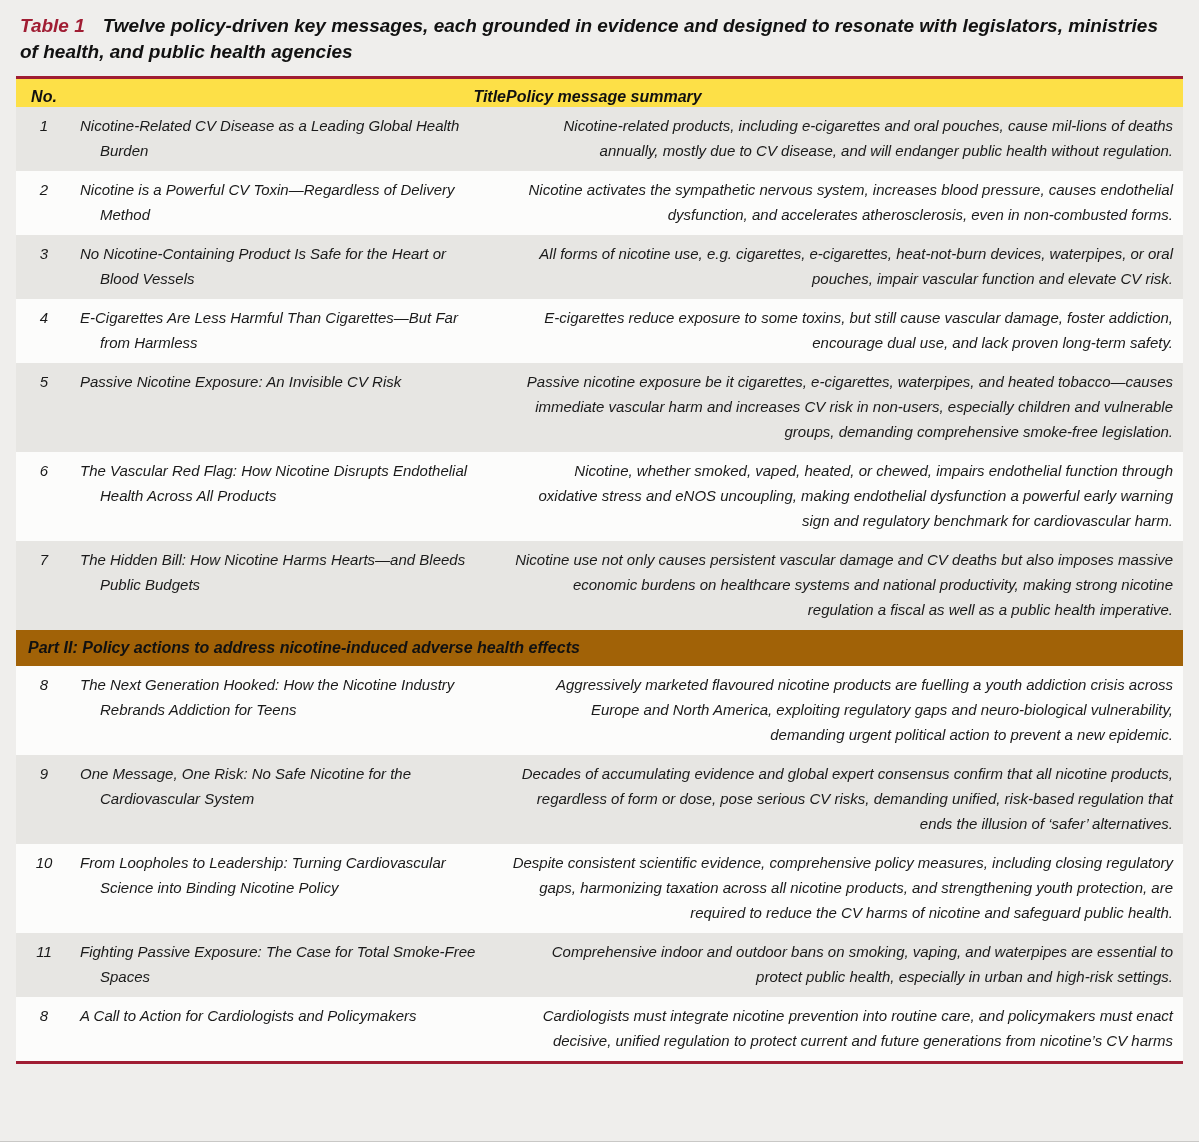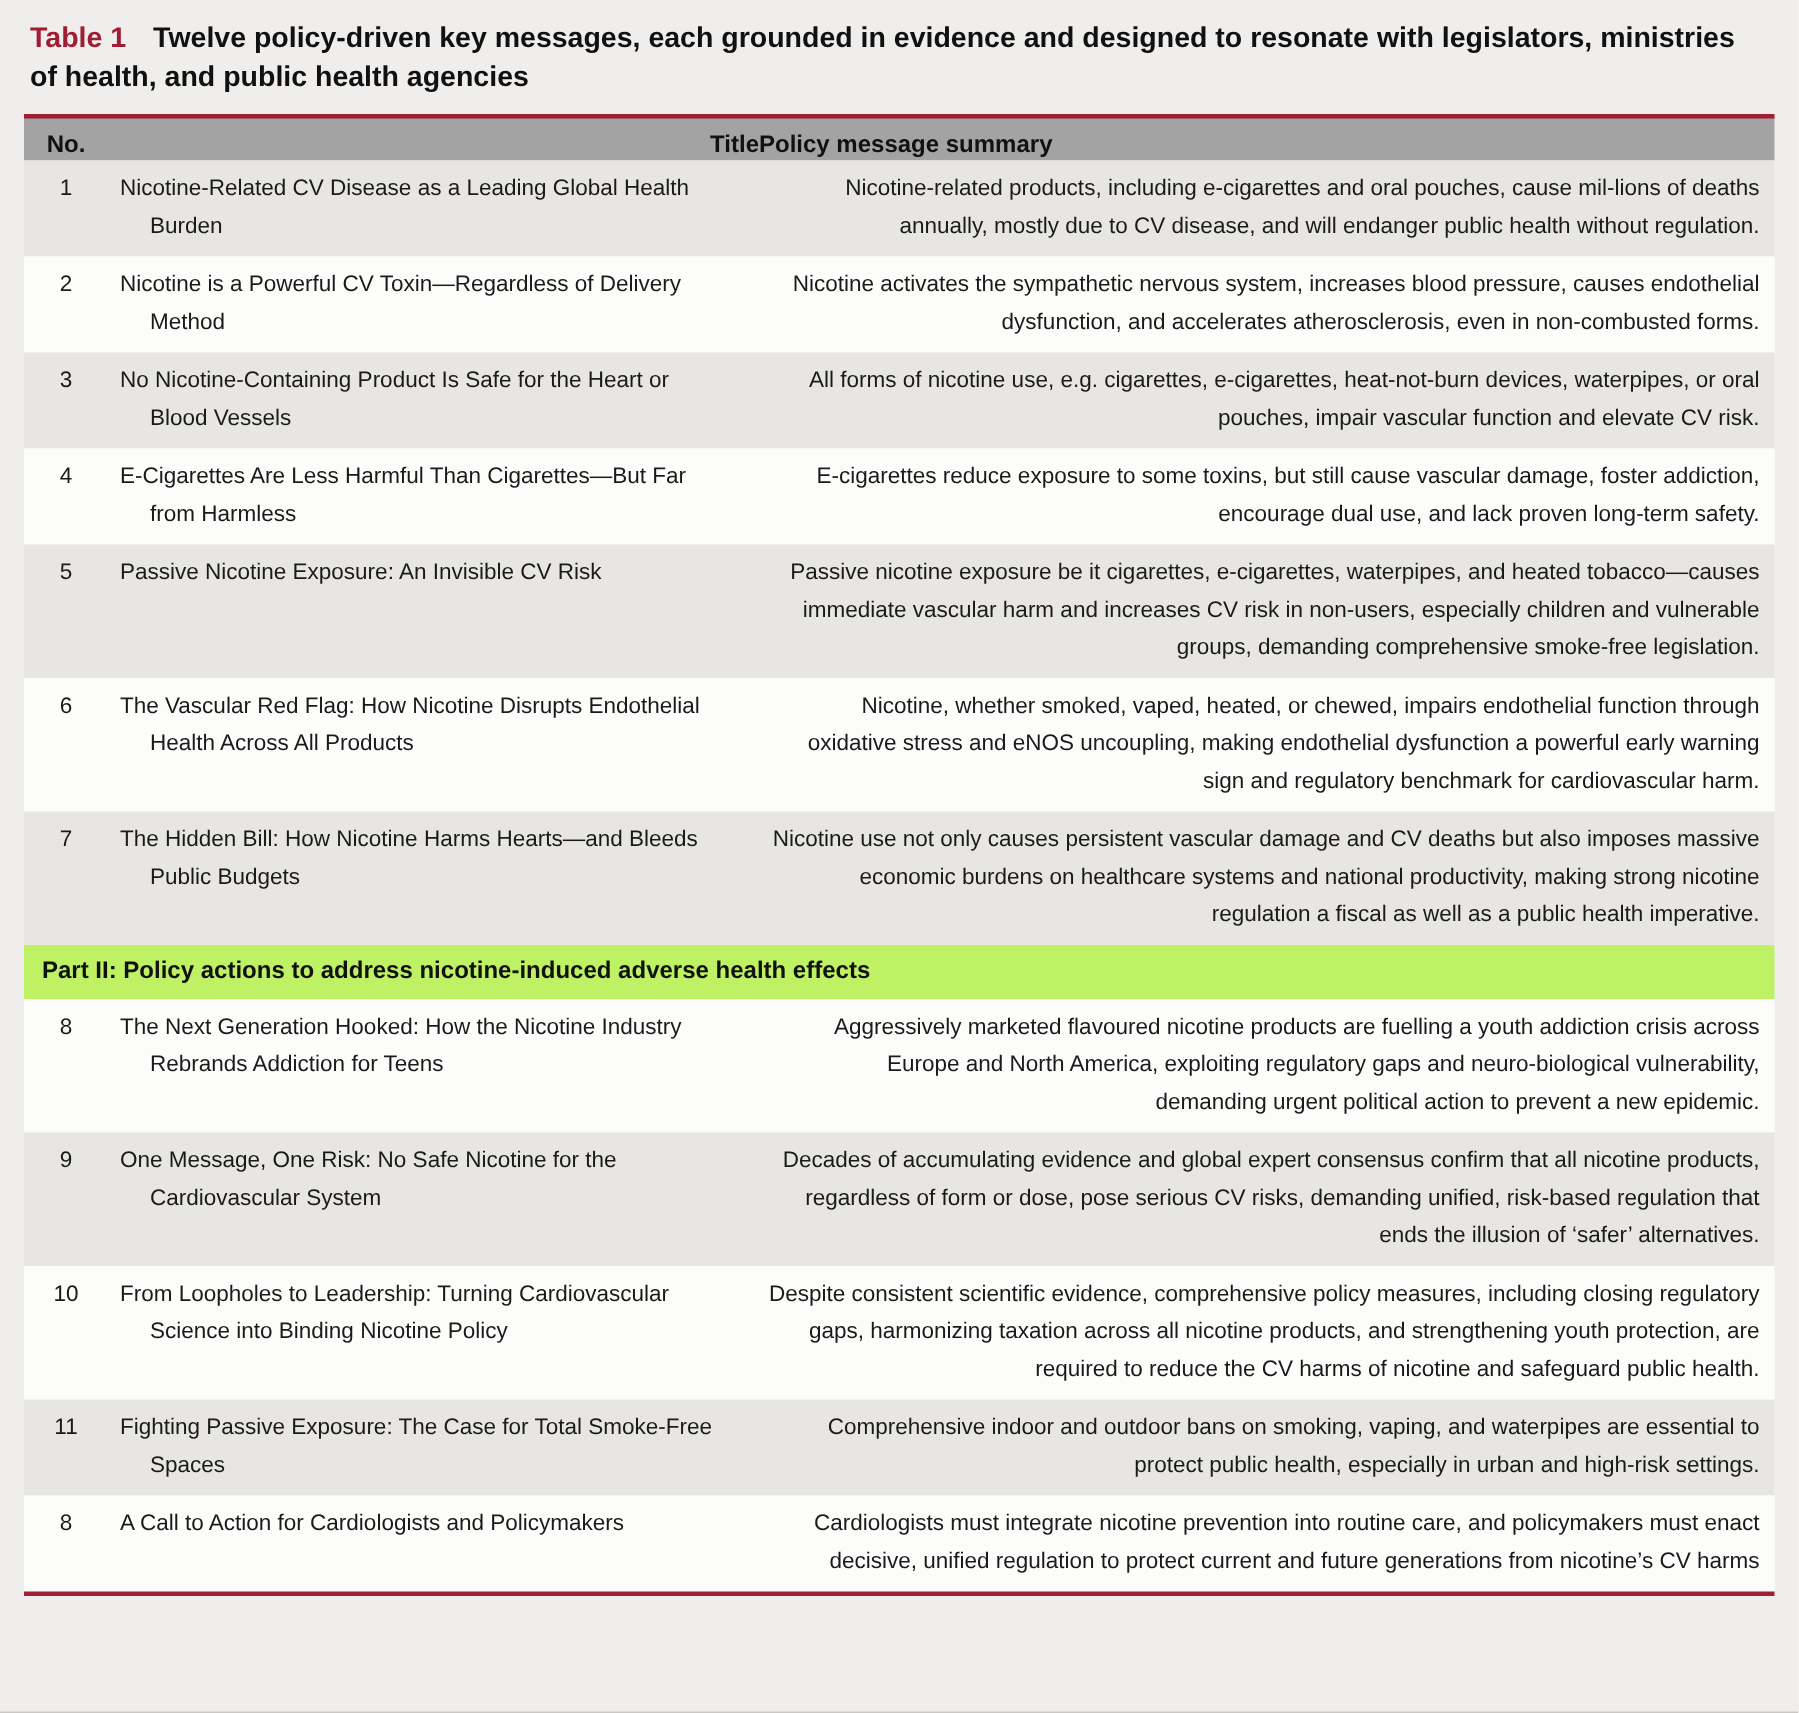--- a/index.html
+++ b/index.html
@@ -6,41 +6,42 @@
   .figure {
     width: 1199px;
     height: 1142px;
     box-sizing: border-box;
     background: #efeeec;
     padding: 0 16px;
     overflow: hidden;
     font-family: "Liberation Sans", sans-serif;
     color: #1a1a1a;
     border-bottom: 1px solid #c9c8c6;
+    font-style: italic;
   }
   .caption {
     padding: 13px 4px 11px 4px;
     font-size: 19px;
     font-weight: bold;
     line-height: 26px;
     color: #111;
   }
   .cap-label { color: #a01d33; margin-right: 18px; }
   table.policy-table {
     width: 100%;
     border-collapse: collapse;
     border-top: 3px solid #a01d33;
     border-bottom: 3px solid #a01d33;
     background: #fcfcfb;
     table-layout: fixed;
   }
   col.col-no { width: 56px; }
   col.col-title { width: 434px; }
   th, td { vertical-align: top; }
-  thead tr { background: #a3a3a3; }
+  thead tr { background: #fde047; }
   .head-row th {
     font-size: 16px;
     font-weight: bold;
     padding: 9px 0 1px 0;
     color: #111;
   }
   .h-no { text-align: center; }
   .h-title { text-align: right; }
   .h-summary { text-align: left; }
   .part1-row th {
@@ -65,21 +66,21 @@
     padding-right: 20px;
     text-indent: -20px;
   }
   td.cell-summary {
     padding-left: 24px;
     padding-right: 10px;
     text-indent: -18px;
     text-align: right;
   }
   .part2-row td {
-    background: #bef264;
+    background: #a16207;
     font-size: 16px;
     font-weight: bold;
     text-align: left;
     padding: 9px 0 9px 12px;
     color: #111;
   }
 </style>
 </head>
 <body>
 

